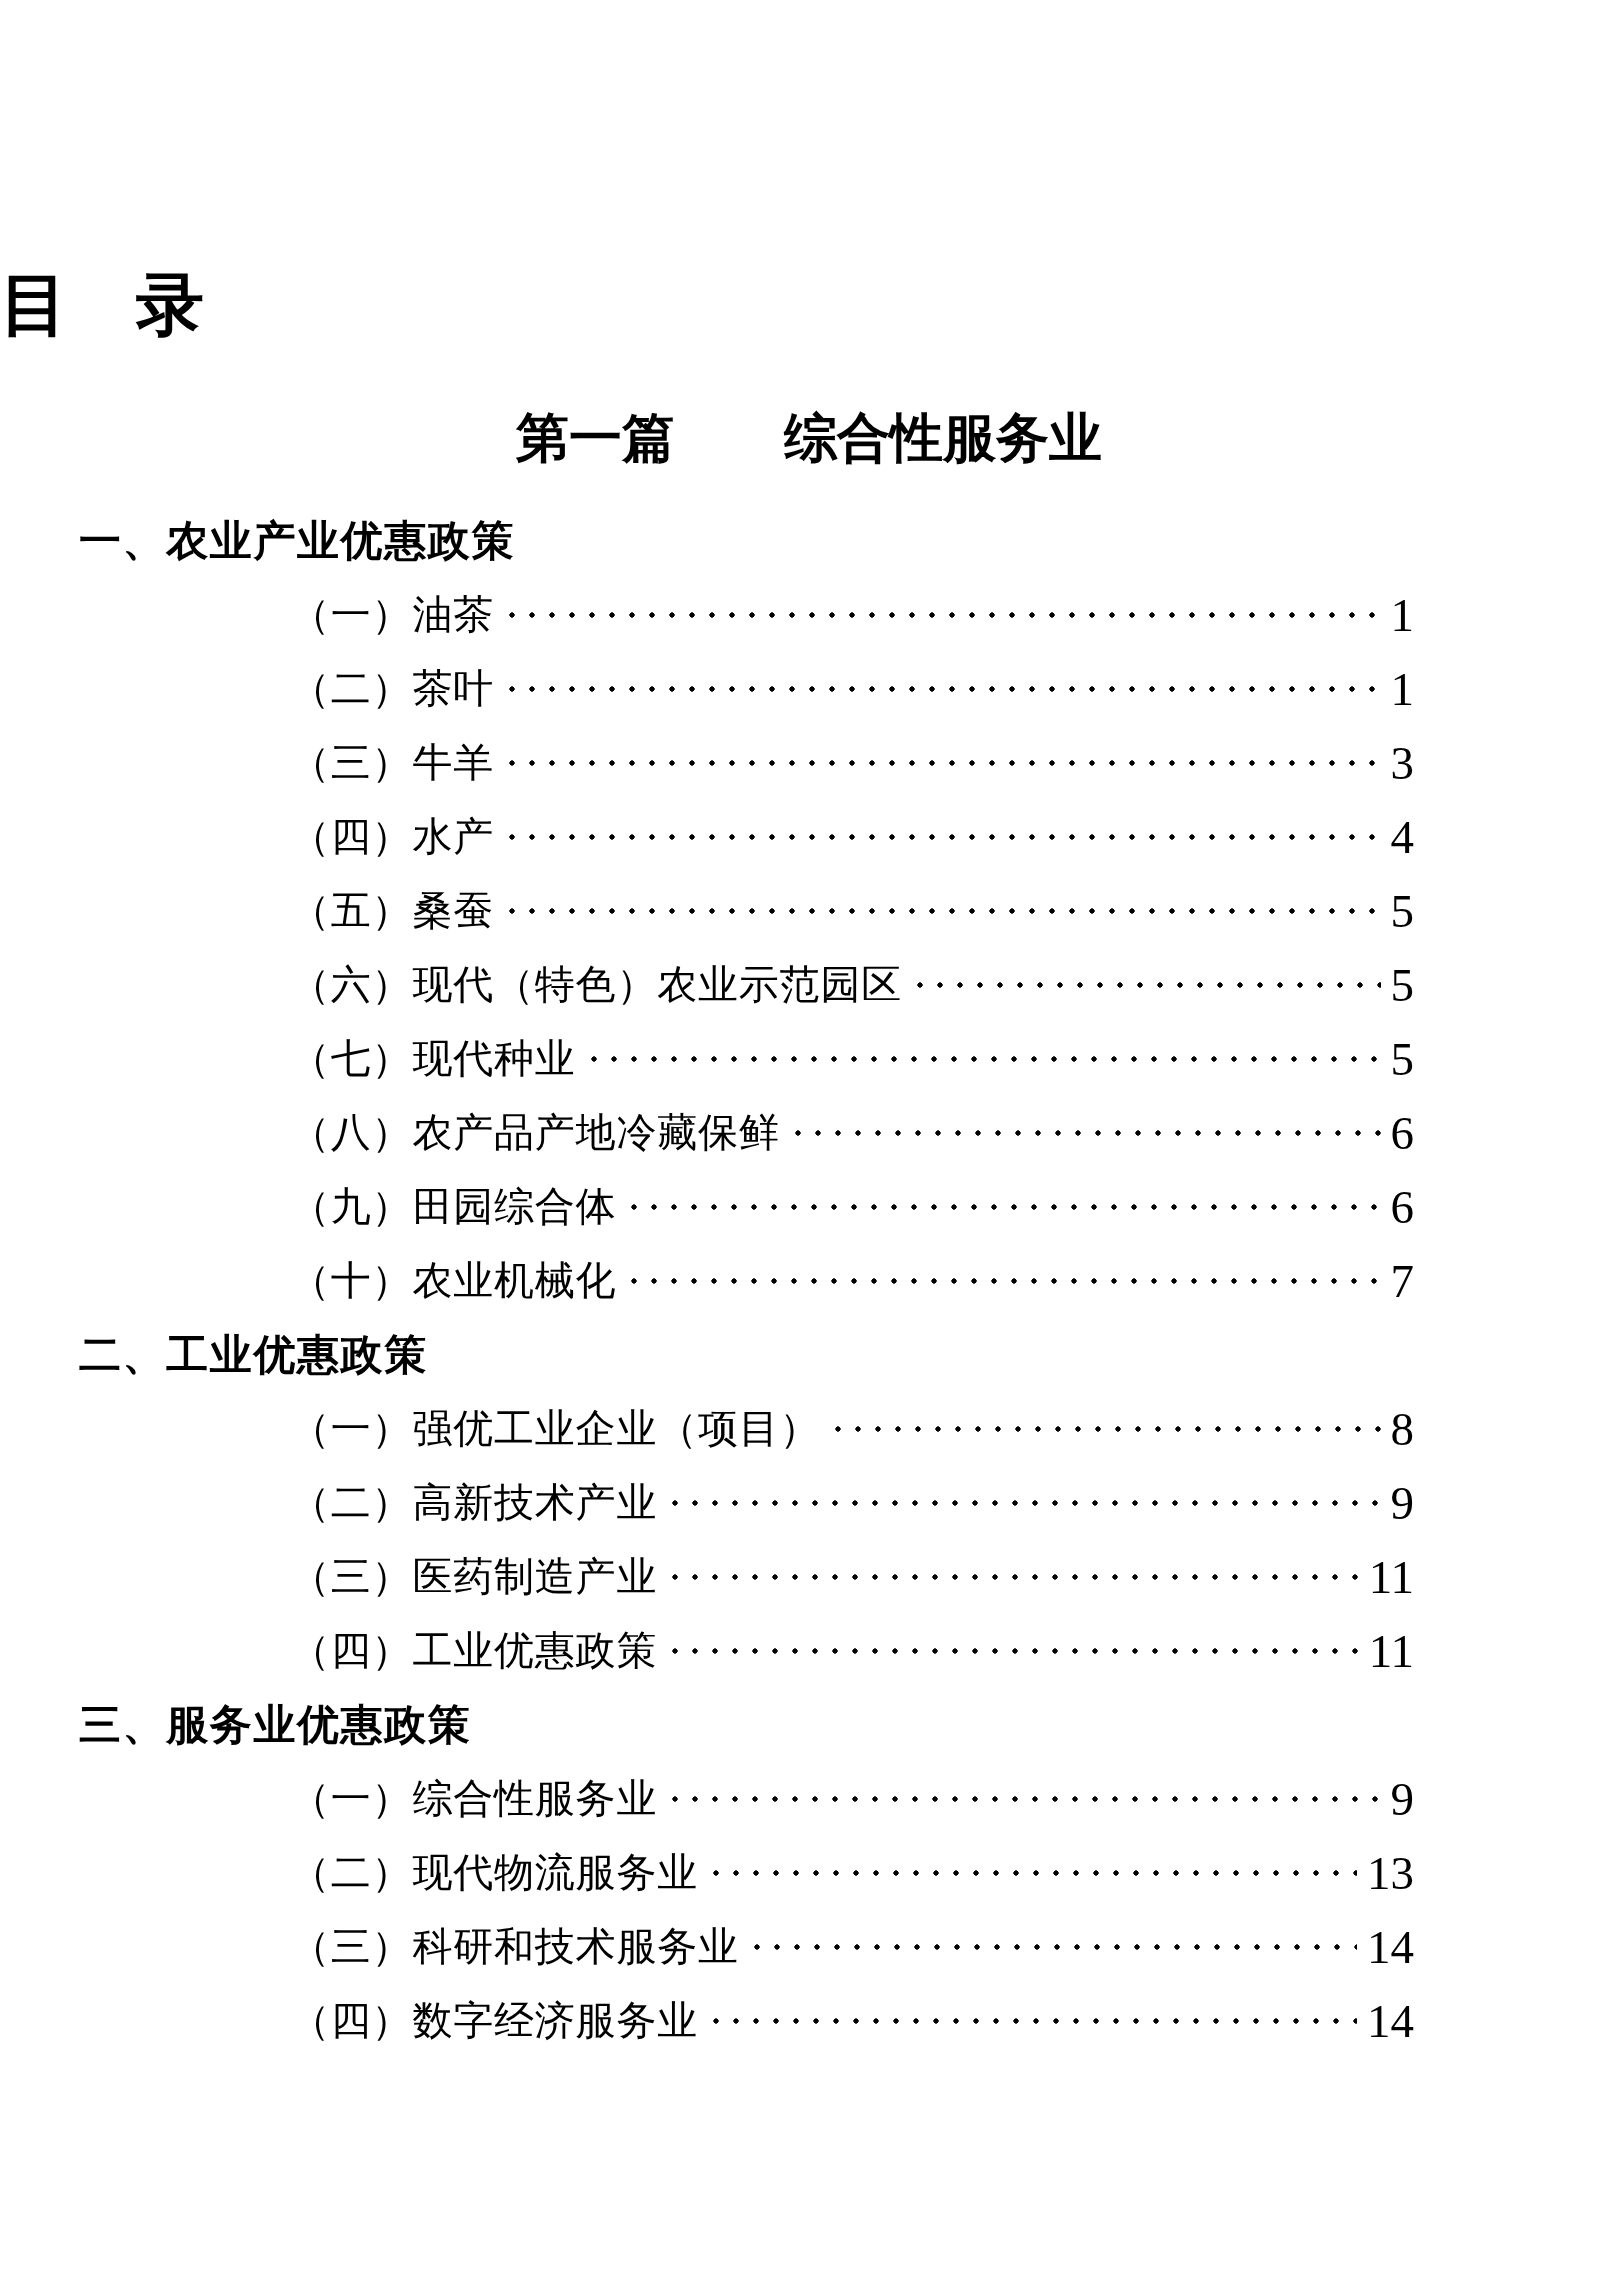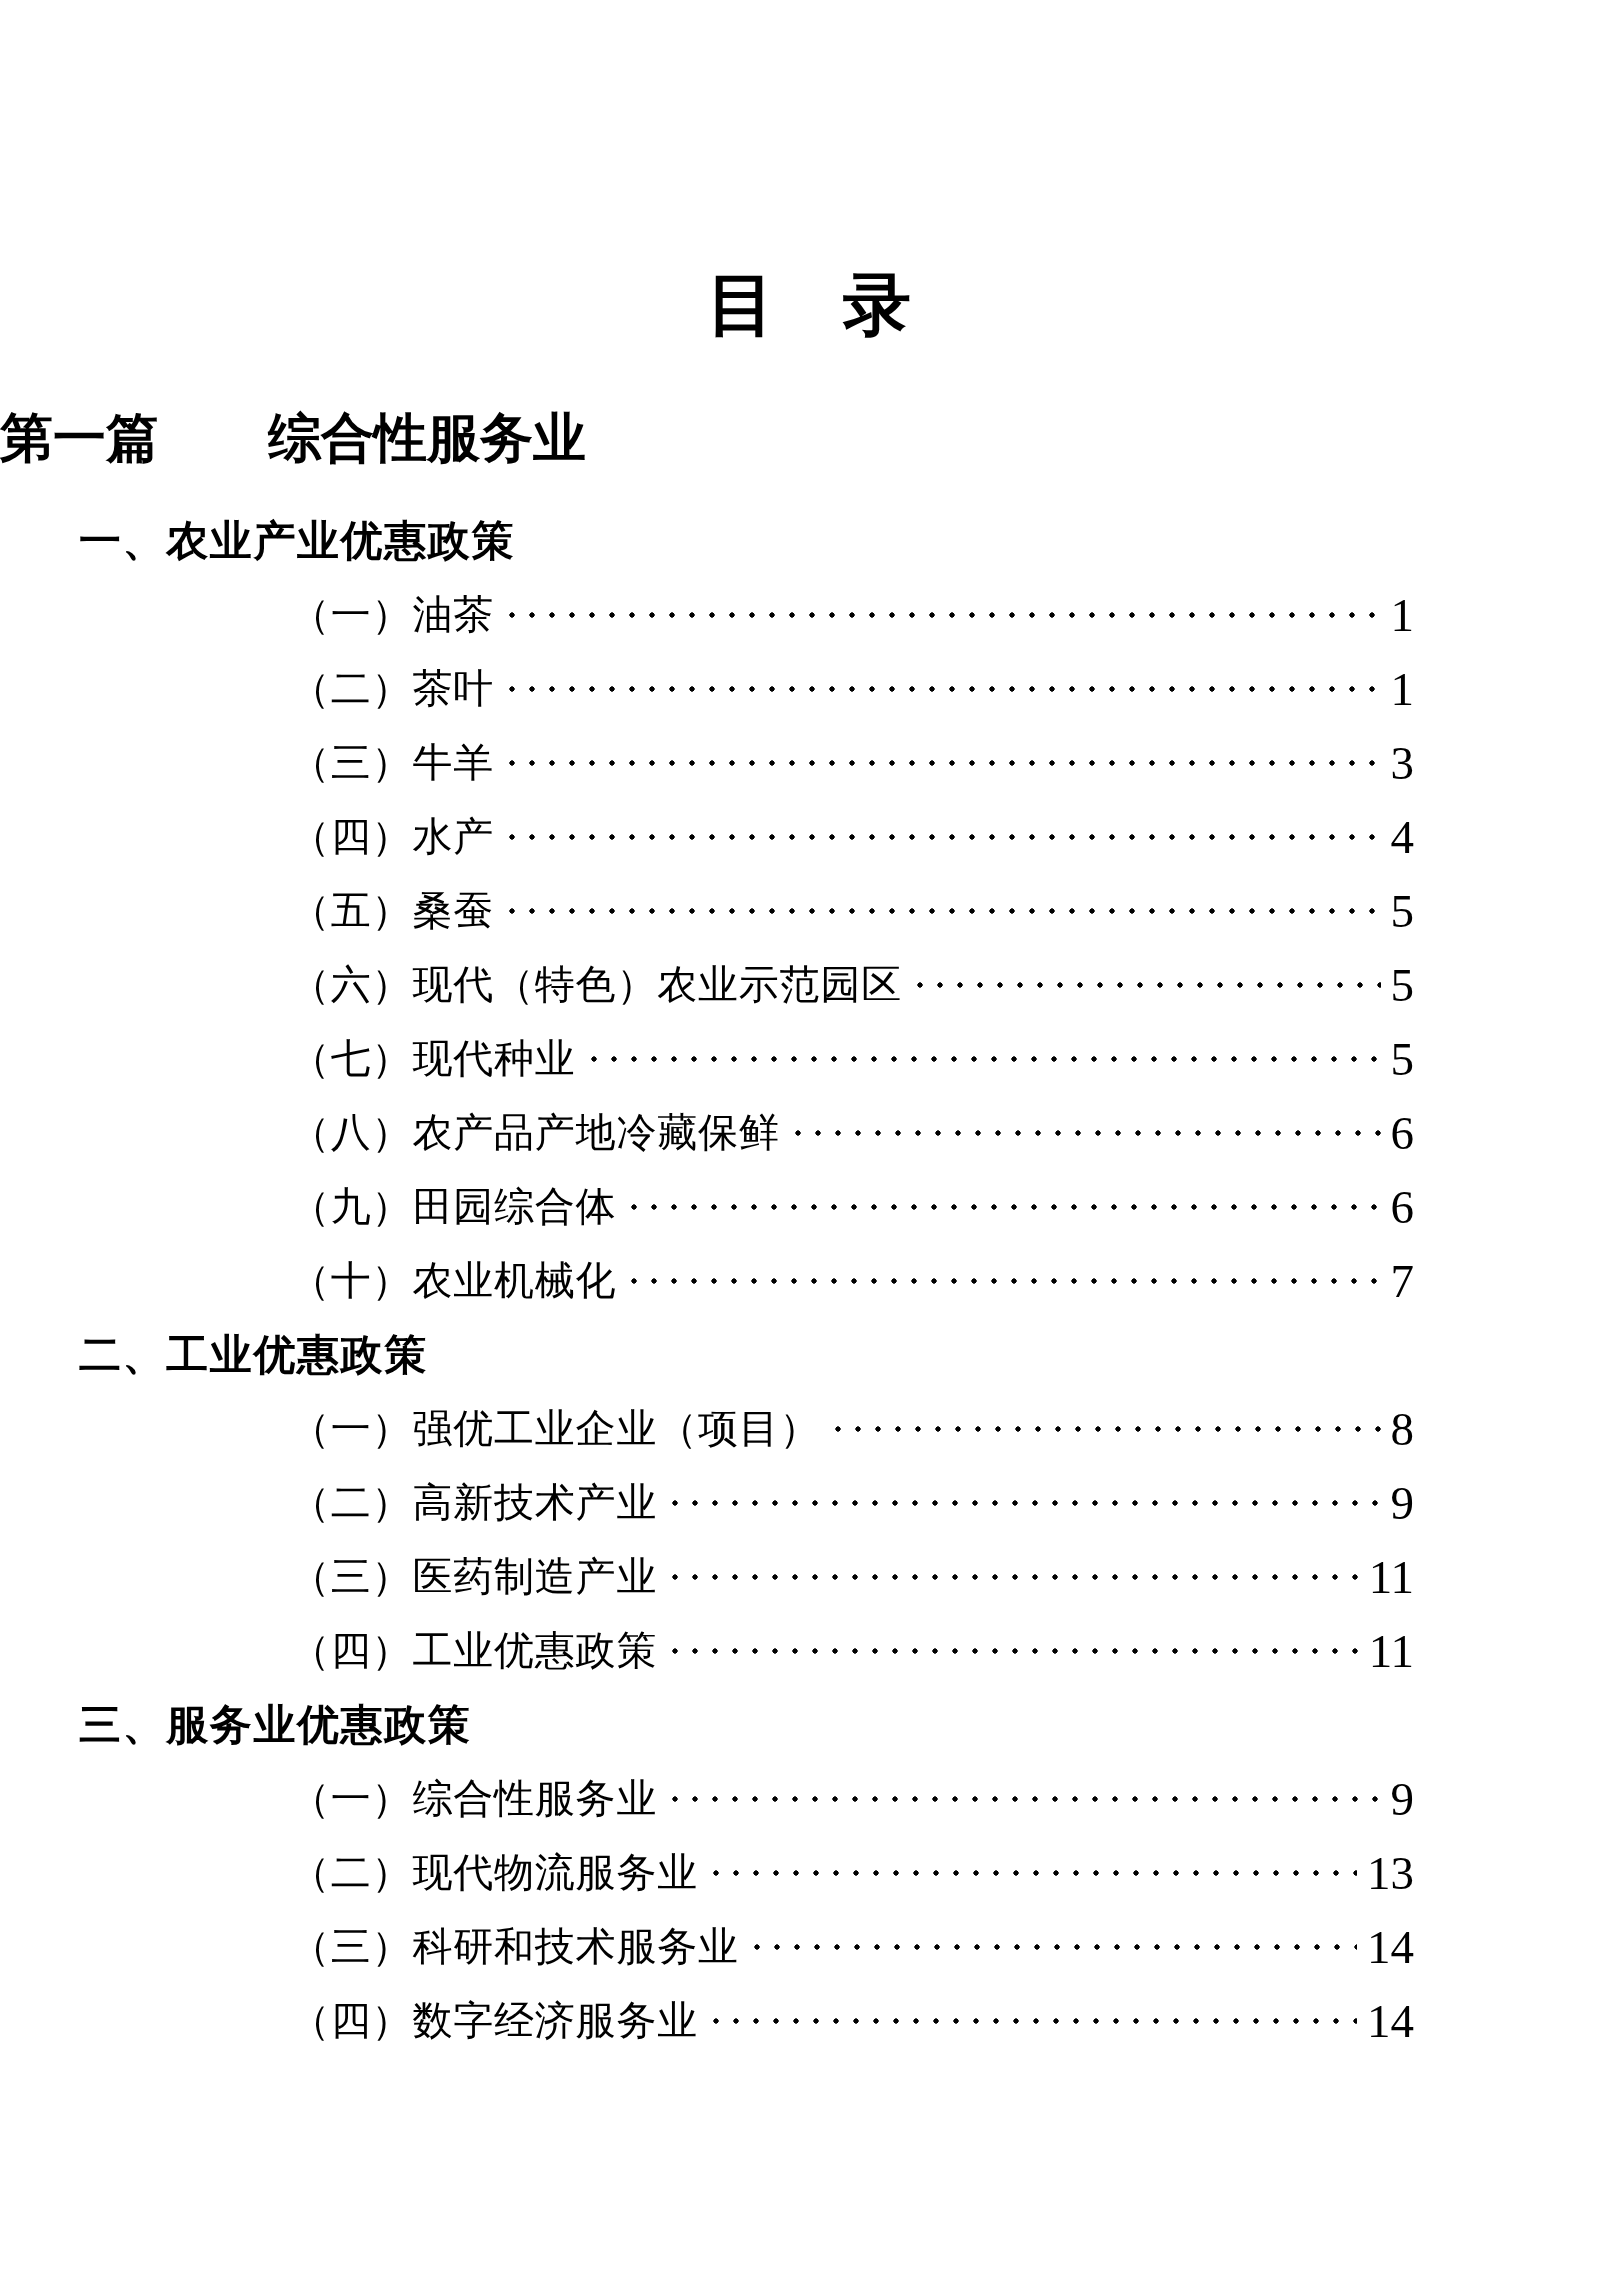--- a/index.html
+++ b/index.html
@@ -10,31 +10,31 @@
   .page {
     position: relative;
     width: 1618px;
     height: 2284px;
     background: #ffffff;
     color: #000000;
     overflow: hidden;
   }
   .doc-title {
     padding-top: 271px;
-    text-align: center;
     font-family: "Liberation Serif", serif;
     font-weight: 700;
     font-size: 68px;
     line-height: 1;
     letter-spacing: 0;
     white-space: pre;
   }
   .part-line {
     margin-top: 73px;
     display: flex;
+    justify-content: center;
     align-items: baseline;
     gap: 109px;
     font-family: "Liberation Serif", serif;
     font-weight: 700;
     font-size: 53px;
     line-height: 1;
   }
   .toc {
     margin-top: 39px;
   }

